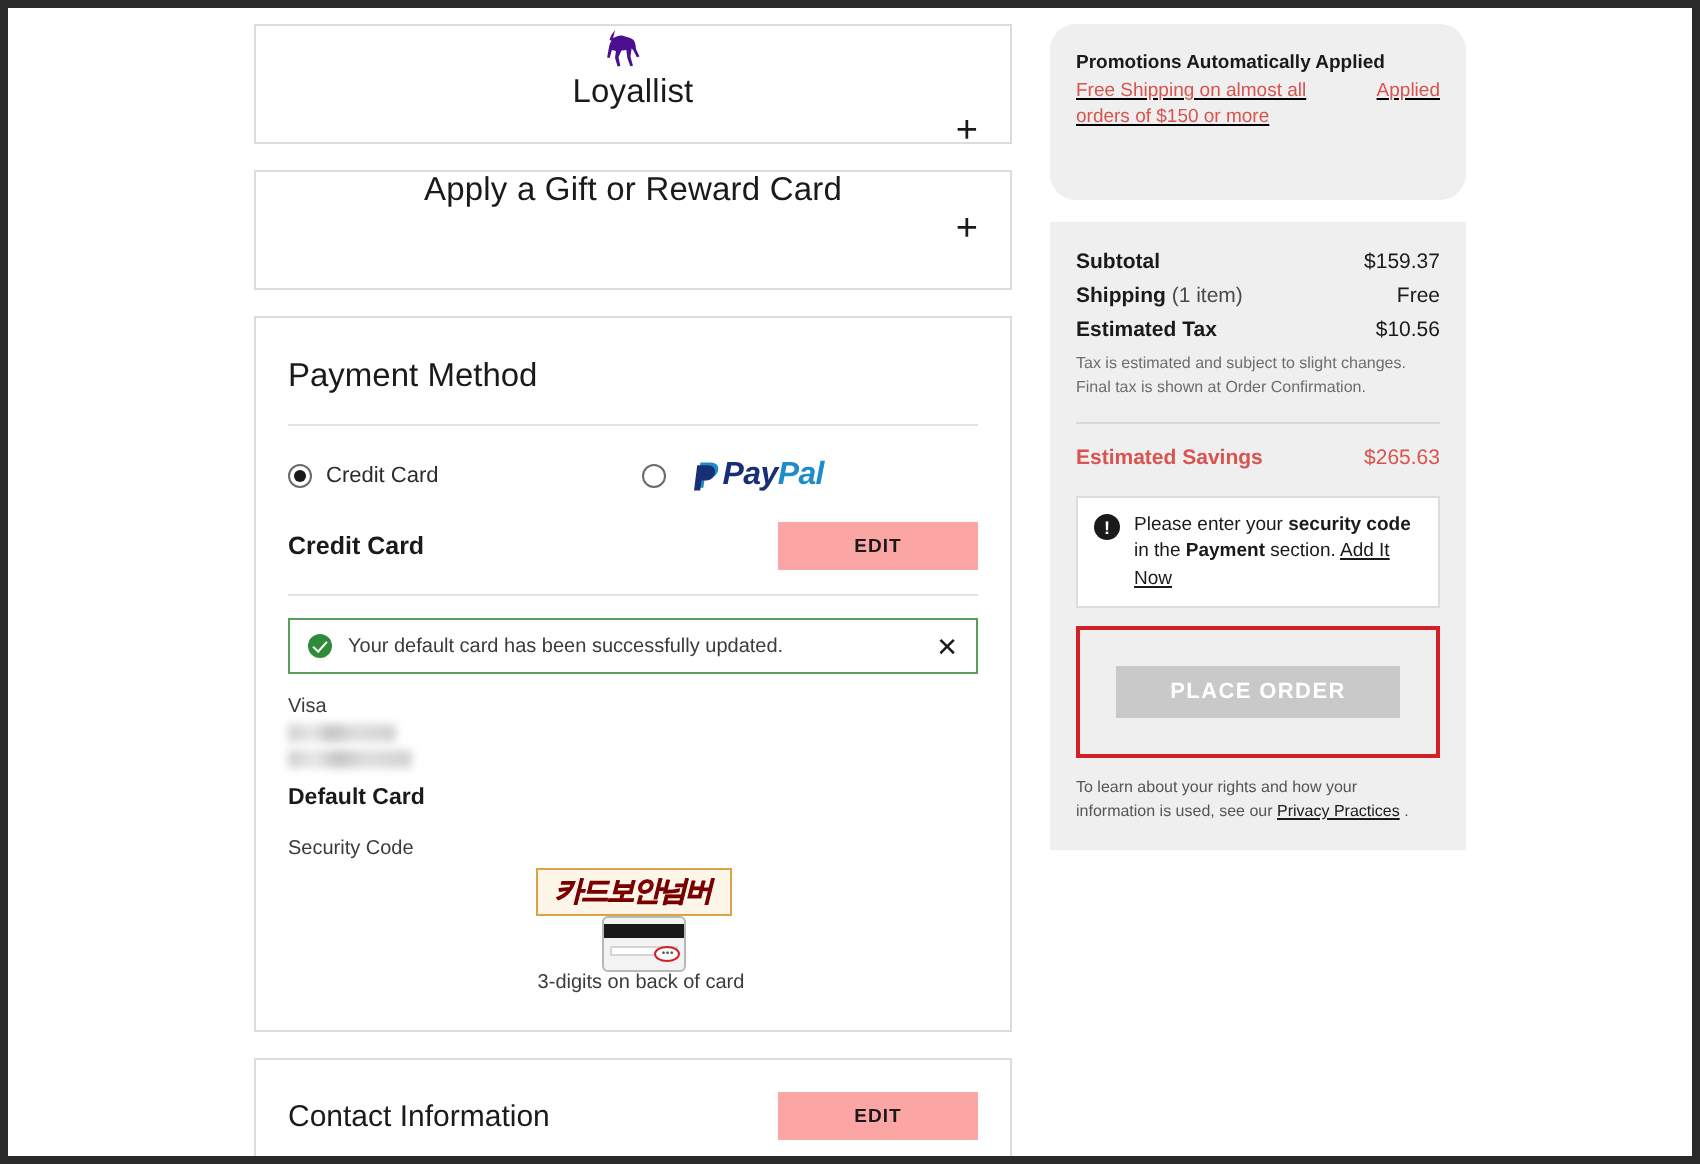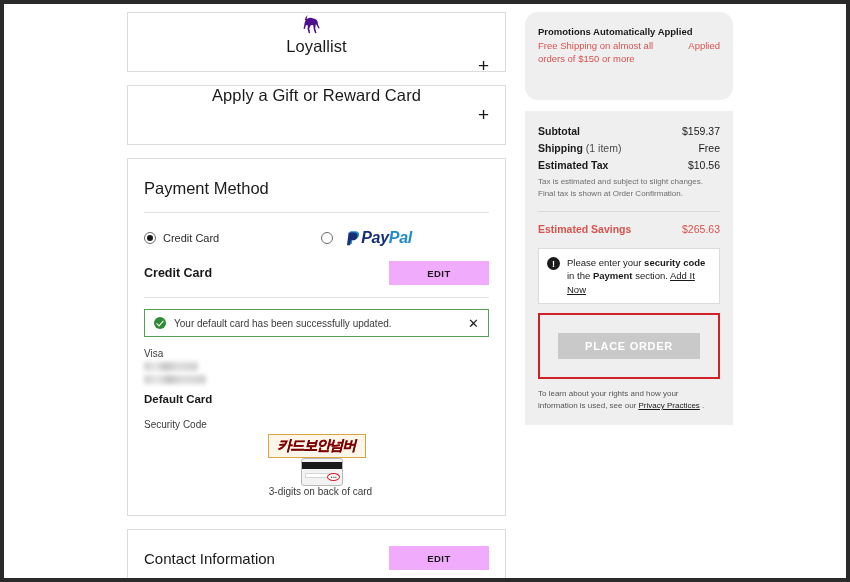--- a/index.html
+++ b/index.html
@@ -132,21 +132,21 @@
   }
   .bold-label {
     font-size: 12.5px;
     font-weight: bold;
     color: #1a1a1a;
   }
   .edit-btn {
     margin-left: auto;
     width: 100px;
     height: 24px;
-    background: #f0abfc;
+    background: #fca5a5;
     border: none;
     color: #1a1a1a;
     font-size: 9.5px;
     font-weight: bold;
     letter-spacing: .5px;
     font-family: "Liberation Sans", sans-serif;
     cursor: pointer;
   }
 
   .alert-success {
@@ -325,20 +325,21 @@
   }
   .promo-title {
     font-size: 9.5px;
     font-weight: bold;
     color: #1a1a1a;
     margin-bottom: 3px;
   }
   .promo-row {
     display: flex;
     align-items: flex-start;
+    text-decoration: underline;
   }
   .promo-desc {
     font-size: 9.5px;
     color: #d9534f;
     line-height: 1.35;
     width: 125px;
   }
   .promo-applied {
     font-size: 9.5px;
     color: #d9534f;

